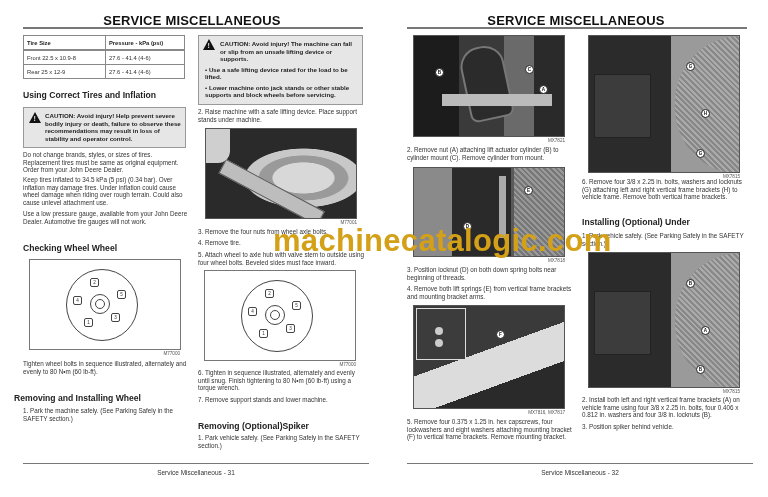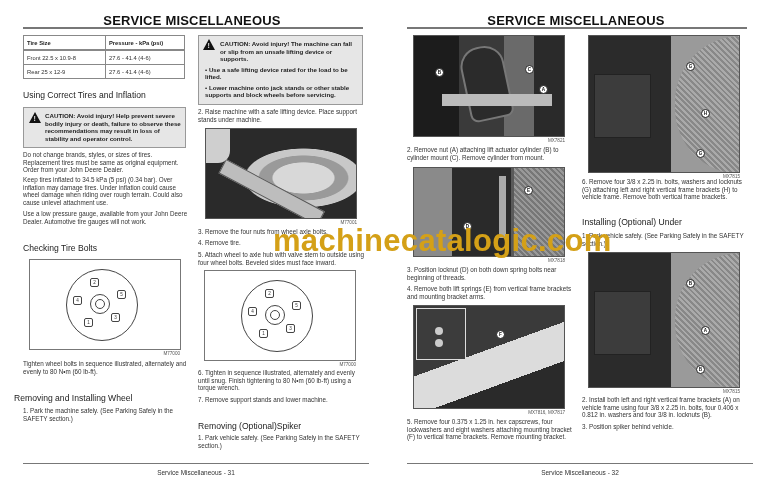--- a/index.html
+++ b/index.html
@@ -4,21 +4,21 @@
 <style>
   html, body { margin:0; padding:0; }
   body { width:768px; height:497px; background:#fff; position:relative; overflow:hidden;
          font-family:"Liberation Sans", sans-serif; color:#222; }
   .abs { position:absolute; }
   .page-title { font-weight:bold; font-size:13px; text-align:center; color:#111; letter-spacing:0.2px; }
   .title-rule { height:2px; background:#777; }
   .footer-rule { height:1px; background:#777; }
   .footer { font-size:6.5px; color:#333; text-align:center; }
   .txt { font-size:6.3px; line-height:7.6px; color:#333; }
-  .h2 { font-size:8.6px; font-weight:normal; color:#222; }
+  .h2 { font-size:8.6px; font-weight:bold; color:#222; }
   table.tires { border-collapse:collapse; font-size:5.8px; width:162px; }
   table.tires td, table.tires th { border:1px solid #888; padding:2px 3px; text-align:left; height:9px; color:#333; }
   table.tires th { font-weight:bold; color:#222; border-bottom:2px solid #888; }
   .caution { background:#e6e6e6; border:1px solid #999; font-size:6.2px; line-height:7.5px; font-weight:bold; color:#222; box-sizing:border-box; }
   .caution .warn { position:absolute; width:0; height:0; border-left:6px solid transparent; border-right:6px solid transparent; border-bottom:11px solid #111; }
   .caution .warn::after { content:"!"; position:absolute; left:-1.5px; top:3px; color:#e6e6e6; font-size:7px; font-weight:bold; }
   .fig { border:1px solid #777; background:#fff; box-sizing:border-box; }
   .fig-code { font-size:4.6px; color:#555; text-align:right; }
   .photo { box-sizing:border-box; border:1px solid #555; overflow:hidden; }
   .callout { position:absolute; width:7px; height:7px; border-radius:50%; background:#fff; border:1px solid #222;
@@ -53,21 +53,21 @@
 
 <div class="abs caution" style="left:23px;top:107px;width:163px;height:41px;padding:4px 4px 0 21px;">
   <span class="warn" style="left:5px;top:4px;"></span>
   <span>CAUTION: Avoid injury! Help prevent severe bodily injury or death, failure to observe these recommendations may result in loss of stability and operator control.</span>
 </div>
 
 <div class="abs txt" style="left:23px;top:151px;width:165px;">Do not change brands, styles, or sizes of tires. Replacement tires must be same as original equipment. Order from your John Deere Dealer.</div>
 <div class="abs txt" style="left:23px;top:176px;width:165px;">Keep tires inflated to 34.5 kPa (5 psi) (0.34 bar). Over inflation may damage tires. Under inflation could cause wheel damage when riding over rough terrain. Could also cause unlevel attachment use.</div>
 <div class="abs txt" style="left:23px;top:210px;width:165px;">Use a low pressure gauge, available from your John Deere Dealer. Automotive tire gauges will not work.</div>
 
-<div class="abs h2" style="left:23px;top:243px;">Checking Tire Bolts</div>
+<div class="abs h2" style="left:23px;top:243px;">Checking Wheel Wheel</div>
 
 <div class="abs fig" style="left:29px;top:259px;width:152px;height:91px;">
   <div class="abs" style="left:36px;top:9px;width:70px;height:70px;border:1px solid #444;border-radius:50%;"></div>
   <div class="abs" style="left:60px;top:34px;width:18px;height:18px;border:1px solid #444;border-radius:50%;"></div>
   <div class="abs" style="left:65px;top:39px;width:8px;height:8px;border:1px solid #444;border-radius:50%;"></div>
   <div class="bolt" style="left:60px;top:18px;">2</div>
   <div class="bolt" style="left:43px;top:36px;">4</div>
   <div class="bolt" style="left:87px;top:30px;">5</div>
   <div class="bolt" style="left:54px;top:58px;">1</div>
   <div class="bolt" style="left:81px;top:53px;">3</div>

